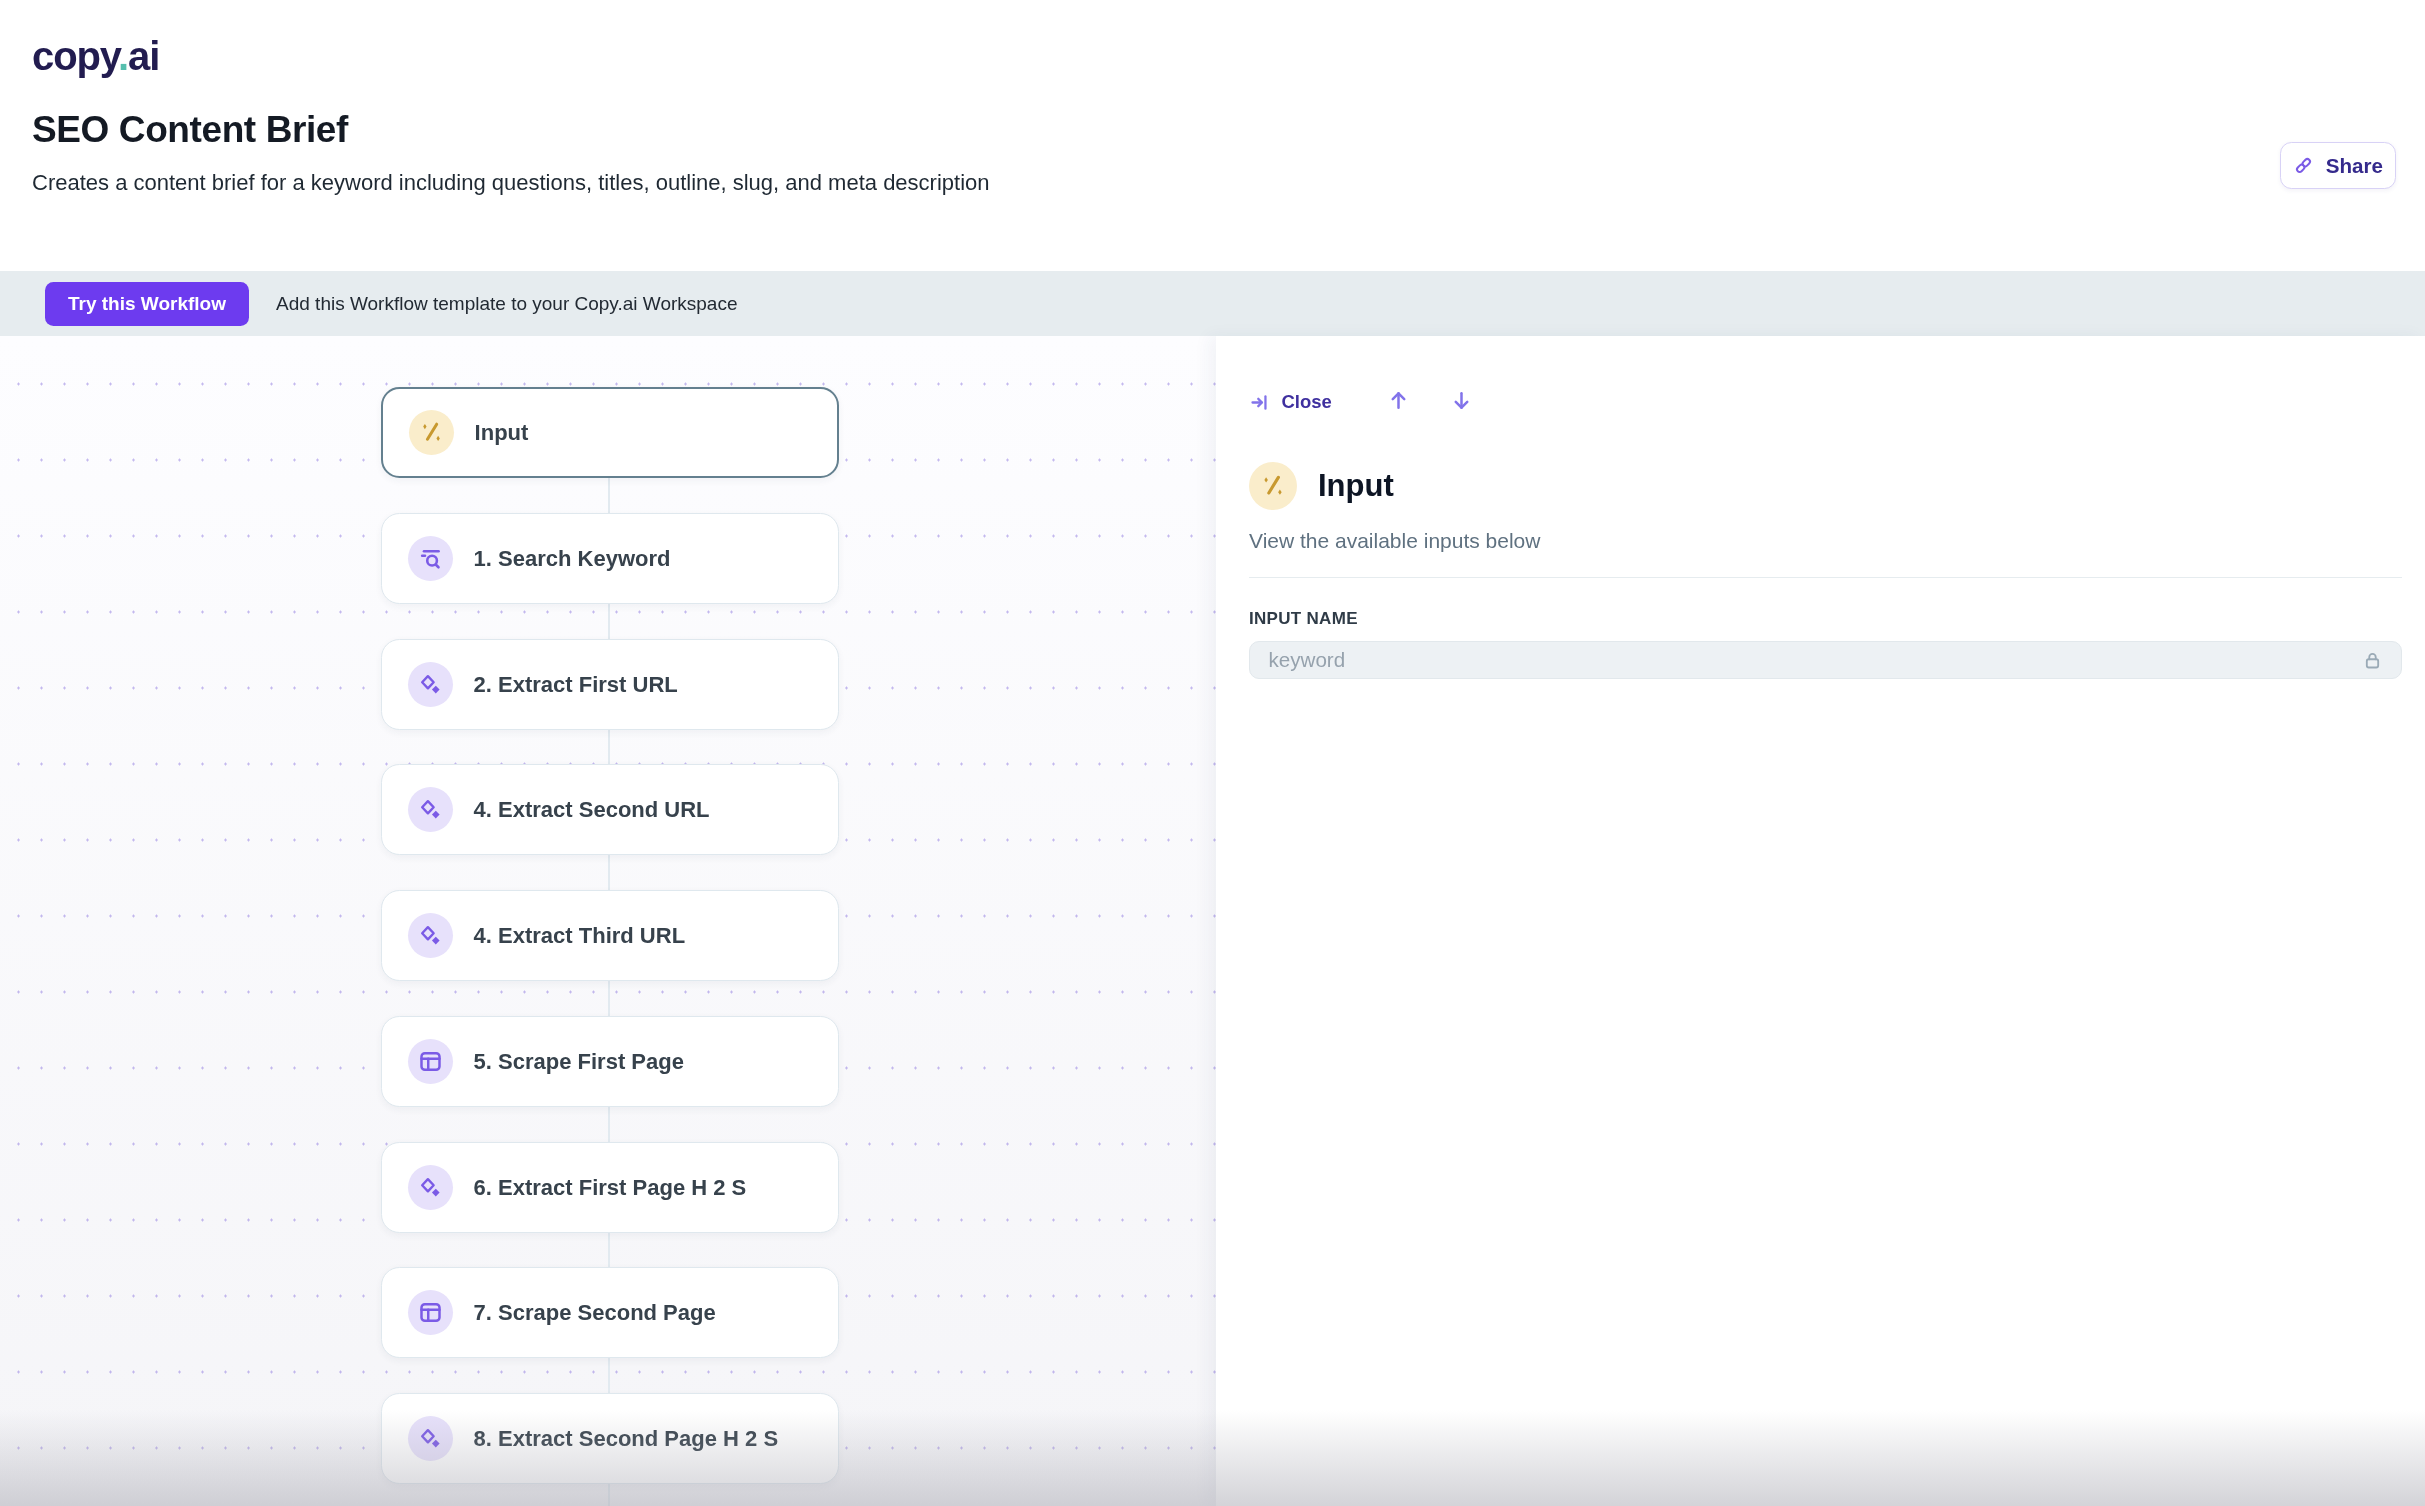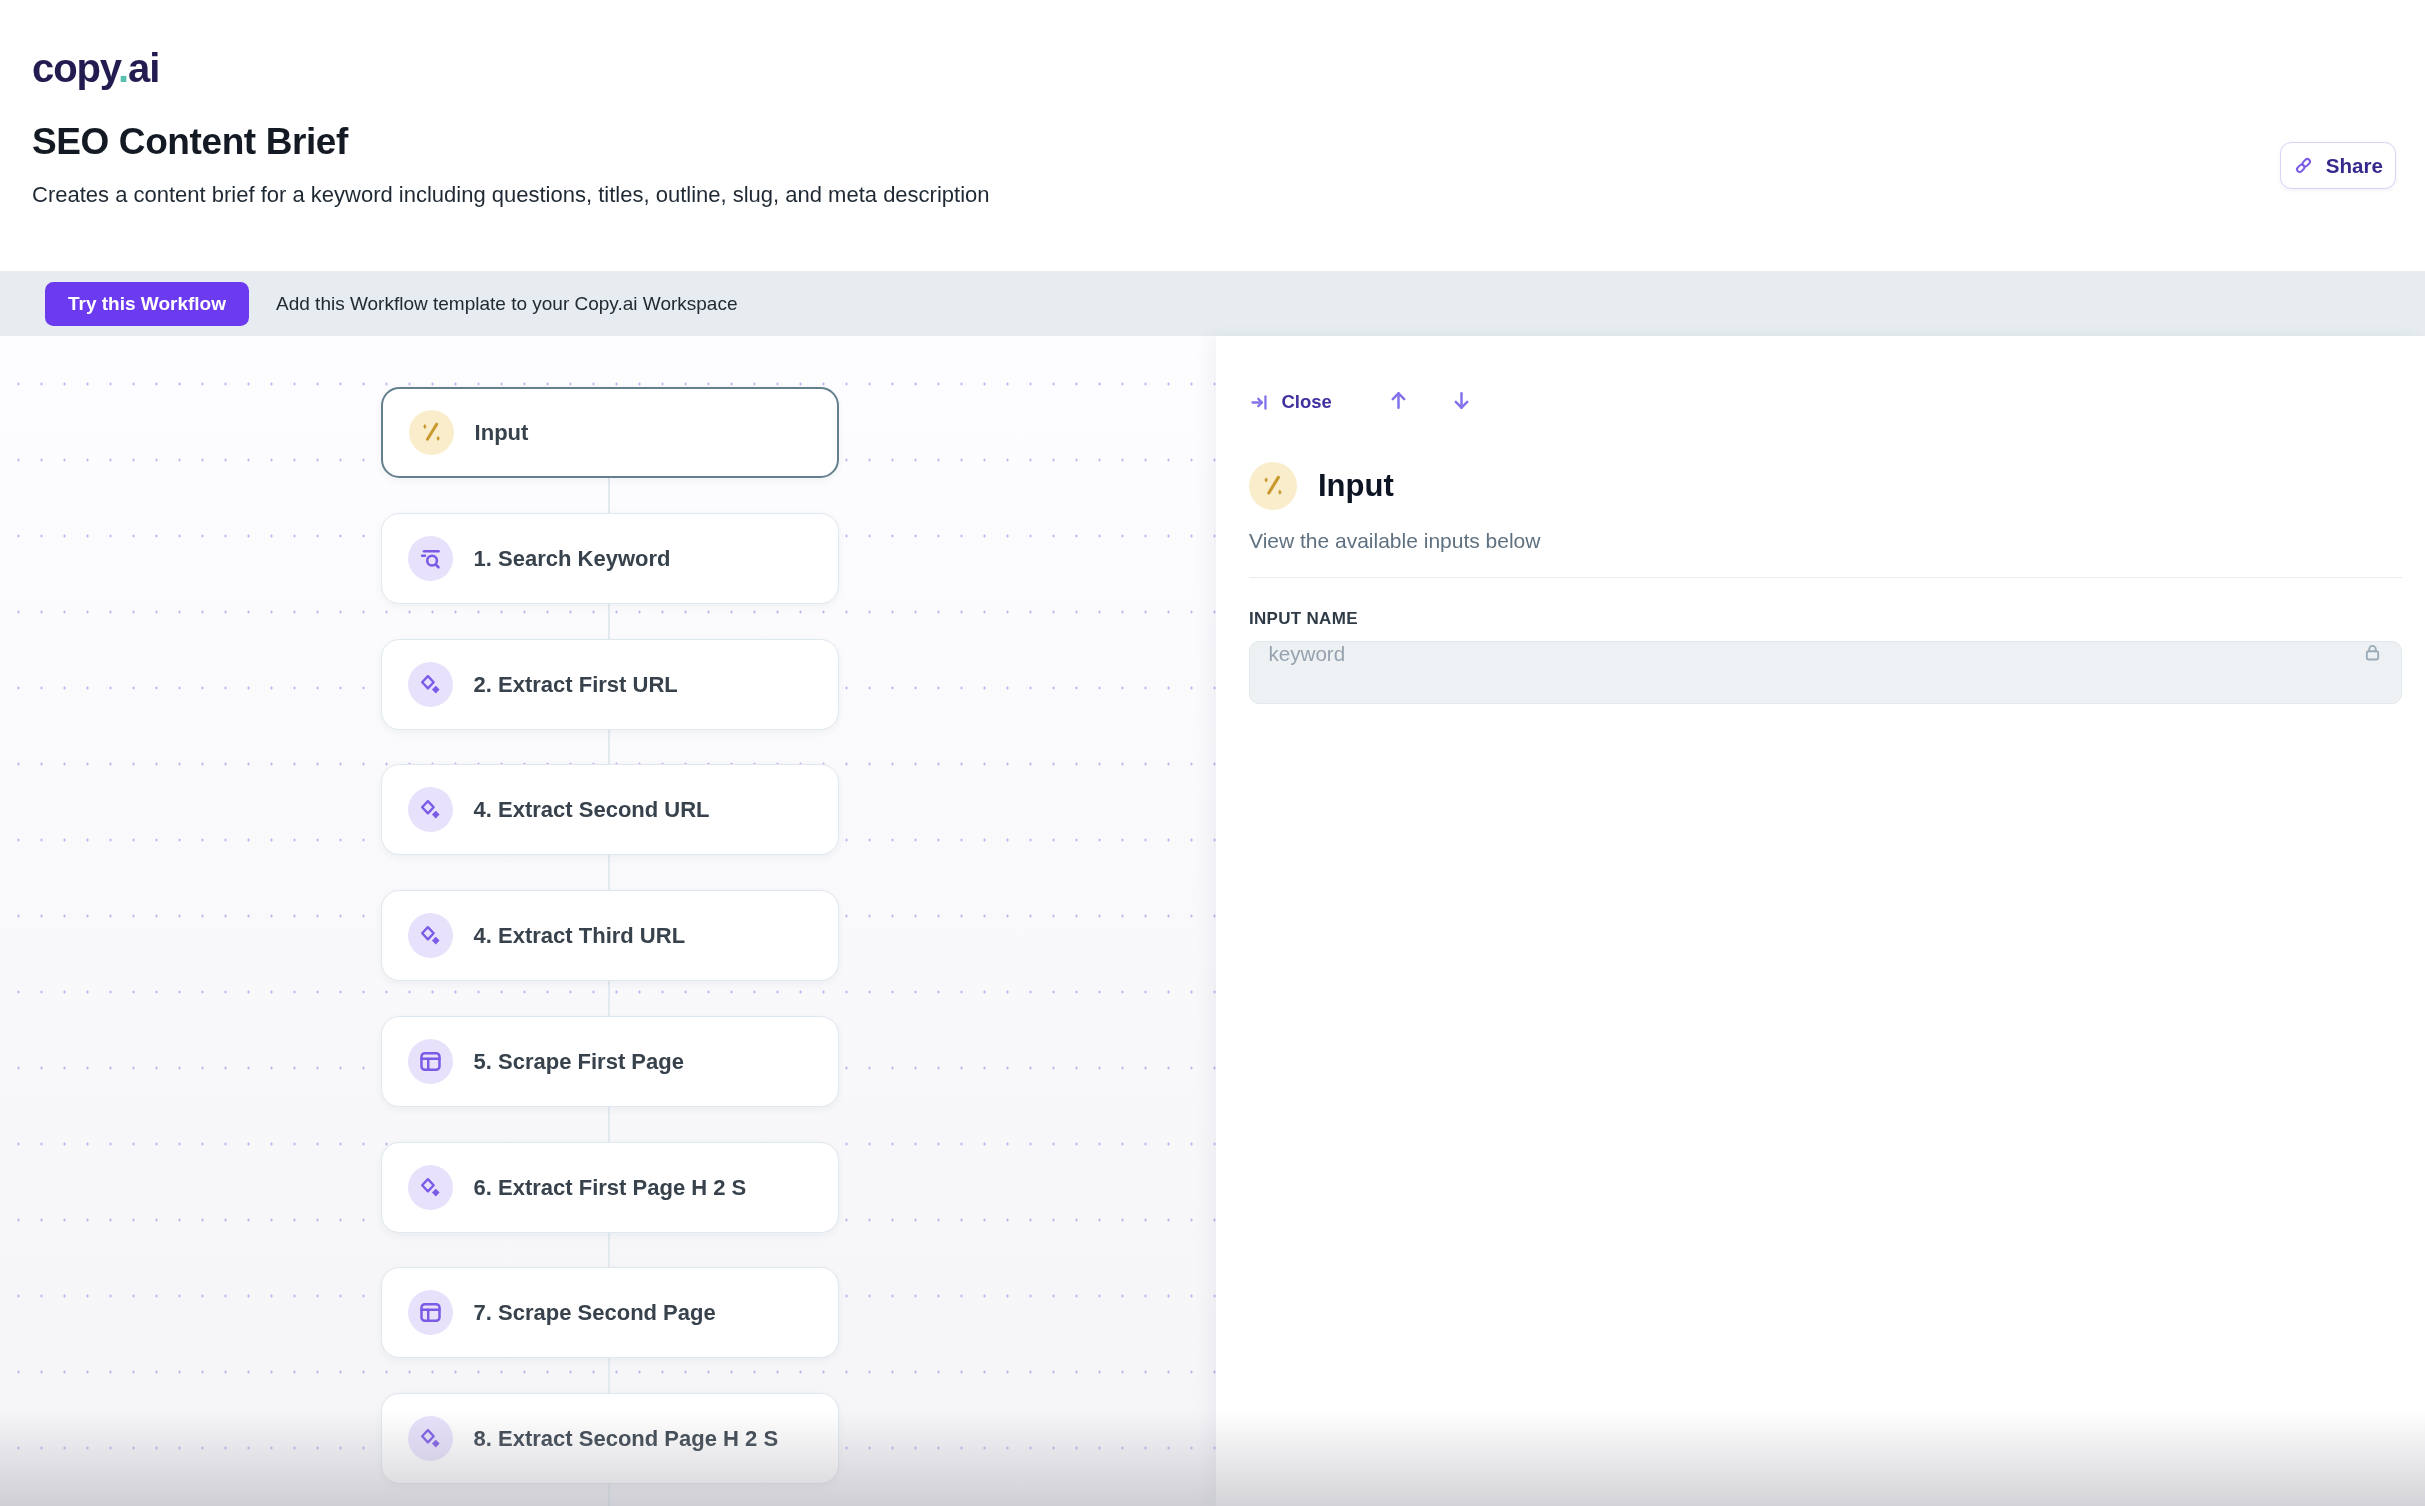--- a/index.html
+++ b/index.html
@@ -6,21 +6,21 @@
   html, body { margin: 0; padding: 0; }
   body {
     width: 2426px; height: 1506px; overflow: hidden;
     font-family: "Liberation Sans", sans-serif;
     background: #ffffff; color: #1c2430;
   }
   .page { position: relative; width: 2426px; height: 1506px; overflow: hidden; }
 
   
   .header { position: relative; height: 271px; padding: 34px 32px 0 32px; background: #ffffff; }
-  .logo { font-size: 40px; font-weight: bold; letter-spacing: -1.1px; color: #221C50; line-height: 1.1; cursor: pointer; margin-top: 12px; }
+  .logo { font-size: 40px; font-weight: bold; letter-spacing: -1.1px; color: #221C50; line-height: 1.1; cursor: pointer; }
   .logo .dot { color: #56BFAE; }
   .page-title { margin: 31px 0 0 0; font-size: 37px; font-weight: bold; color: #141A24; letter-spacing: -0.4px; }
   .page-subtitle { margin: 18.5px 0 0 0; font-size: 22px; color: #1F2933; }
   .share-btn {
     position: absolute; top: 142px; right: 30px; height: 47px;
     display: flex; align-items: center; gap: 11.4px; padding: 0 12px;
     background: #ffffff; border: 1.4px solid #D8D2F6; border-radius: 11.4px;
     font-family: inherit; font-size: 20.6px; font-weight: bold; color: #352A8C; cursor: pointer;
     box-shadow: 0 1.4px 4.3px rgba(60,50,140,0.06);
   }
@@ -77,22 +77,22 @@
 
   .panel-heading { margin-top: 45px; display: flex; align-items: center; gap: 21px; }
   .heading-icon { width: 48px; height: 48px; border-radius: 50%; display: flex; align-items: center; justify-content: center; }
   .heading-icon svg { width: 28px; height: 28px; }
   .panel-heading h2 { margin: 0; font-size: 31px; font-weight: bold; color: #0D1524; }
   .panel-sub { margin: 18.5px 0 0 0; font-size: 21px; color: #5F7180; }
   .panel-divider { margin-top: 24px; border: none; border-top: 1.4px solid #E6ECEF; }
 
   .field-label { display: block; margin-top: 31px; font-size: 17px; font-weight: bold; color: #2F3B47; letter-spacing: 0.3px; }
   .field-box {
-    margin-top: 12.8px; height: 63px; background: #EDF1F4; border: 1.4px solid #E2E8EC; border-radius: 10px;
-    display: flex; padding: 0 18.5px;
+    margin-top: 12.8px; height: 38px; background: #EDF1F4; border: 1.4px solid #E2E8EC; border-radius: 10px;
+    display: flex; align-items: center; padding: 0 18.5px;
   }
   .field-placeholder { font-size: 20.6px; color: #96A2AD; }
   .lock-wrap { margin-left: auto; color: #9AAAB6; }
 
   .icon-wrap { display: inline-flex; }
   .icon-wrap svg { display: block; }
   .i30 svg { width: 21px; height: 21px; }
   .i32 svg { width: 23px; height: 23px; }
 
   .bottom-fade {

